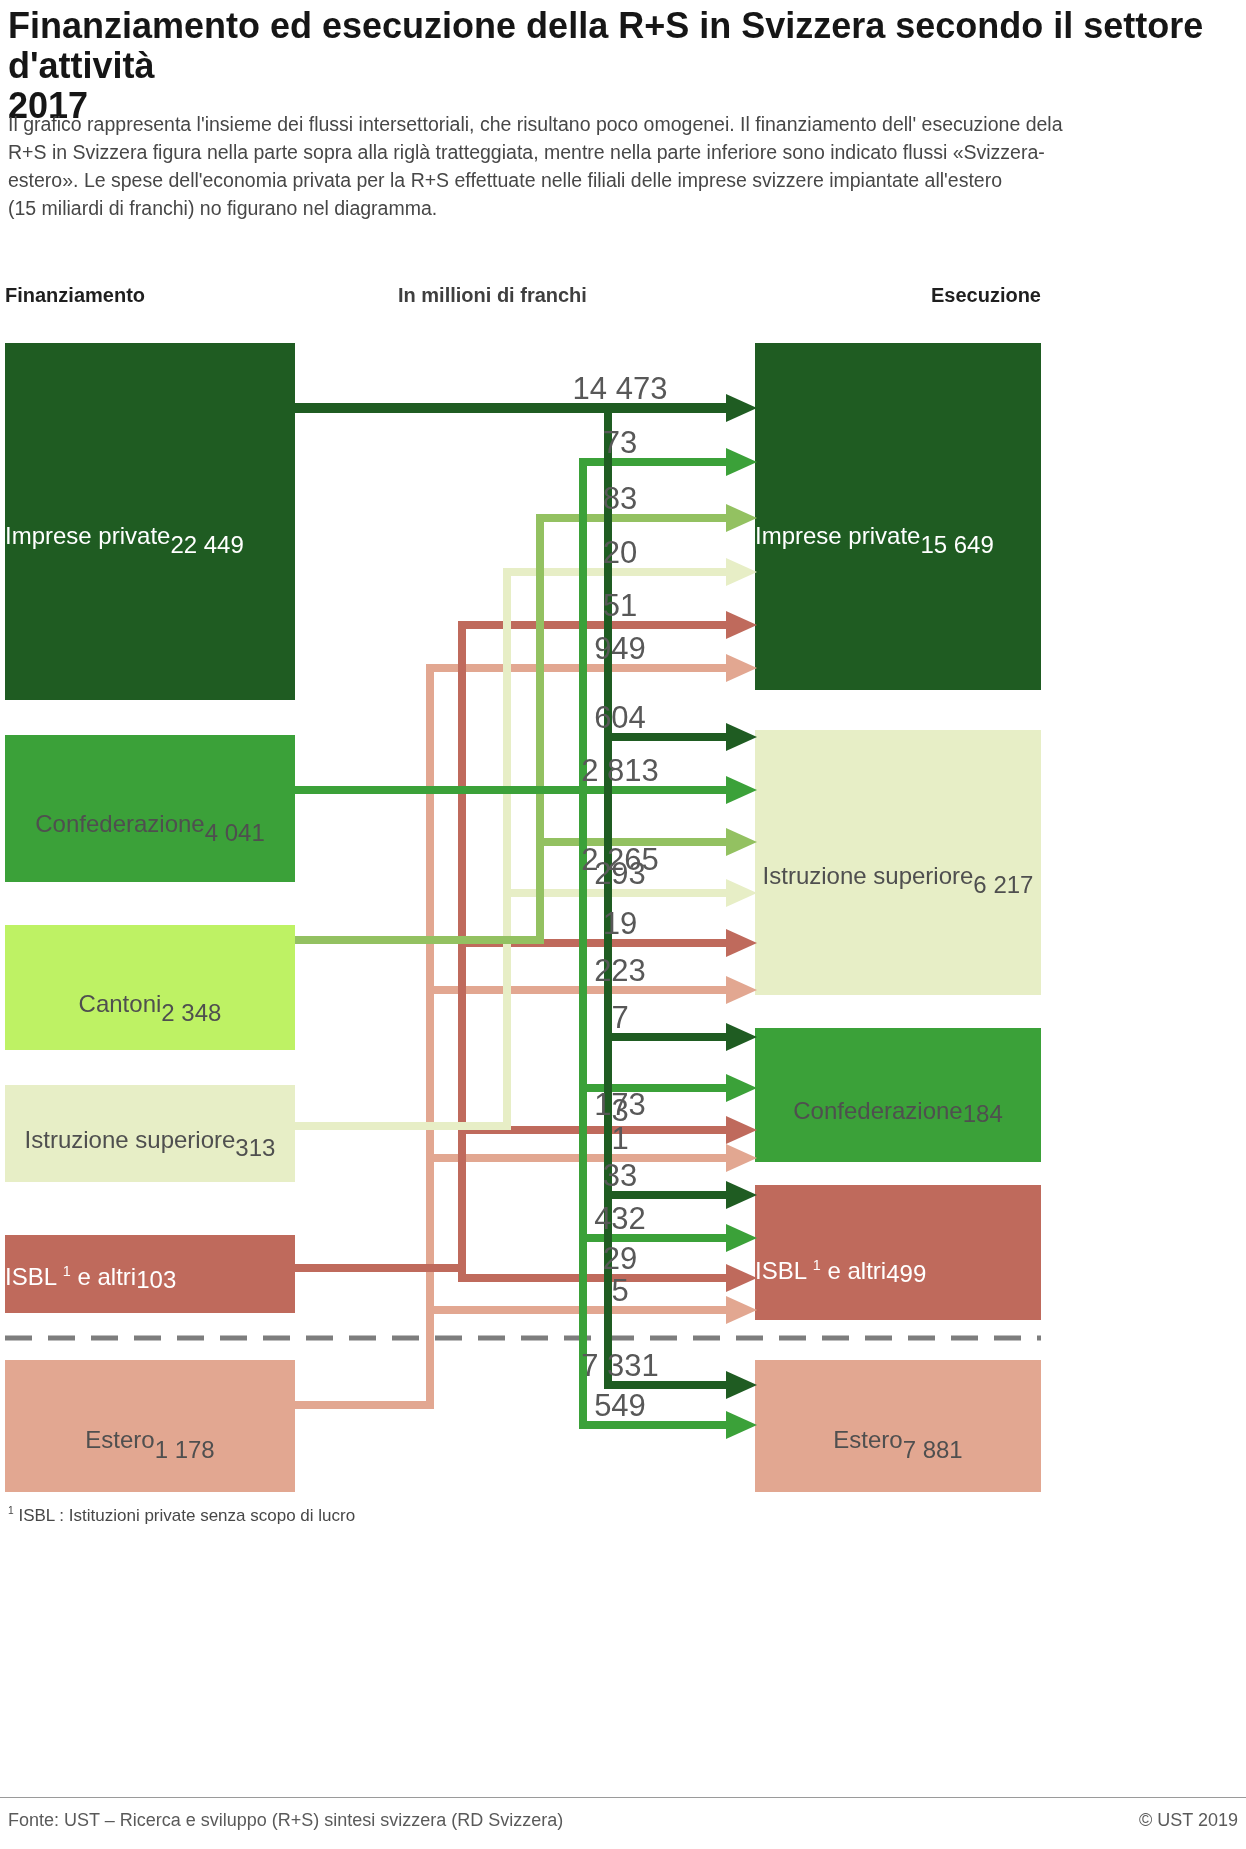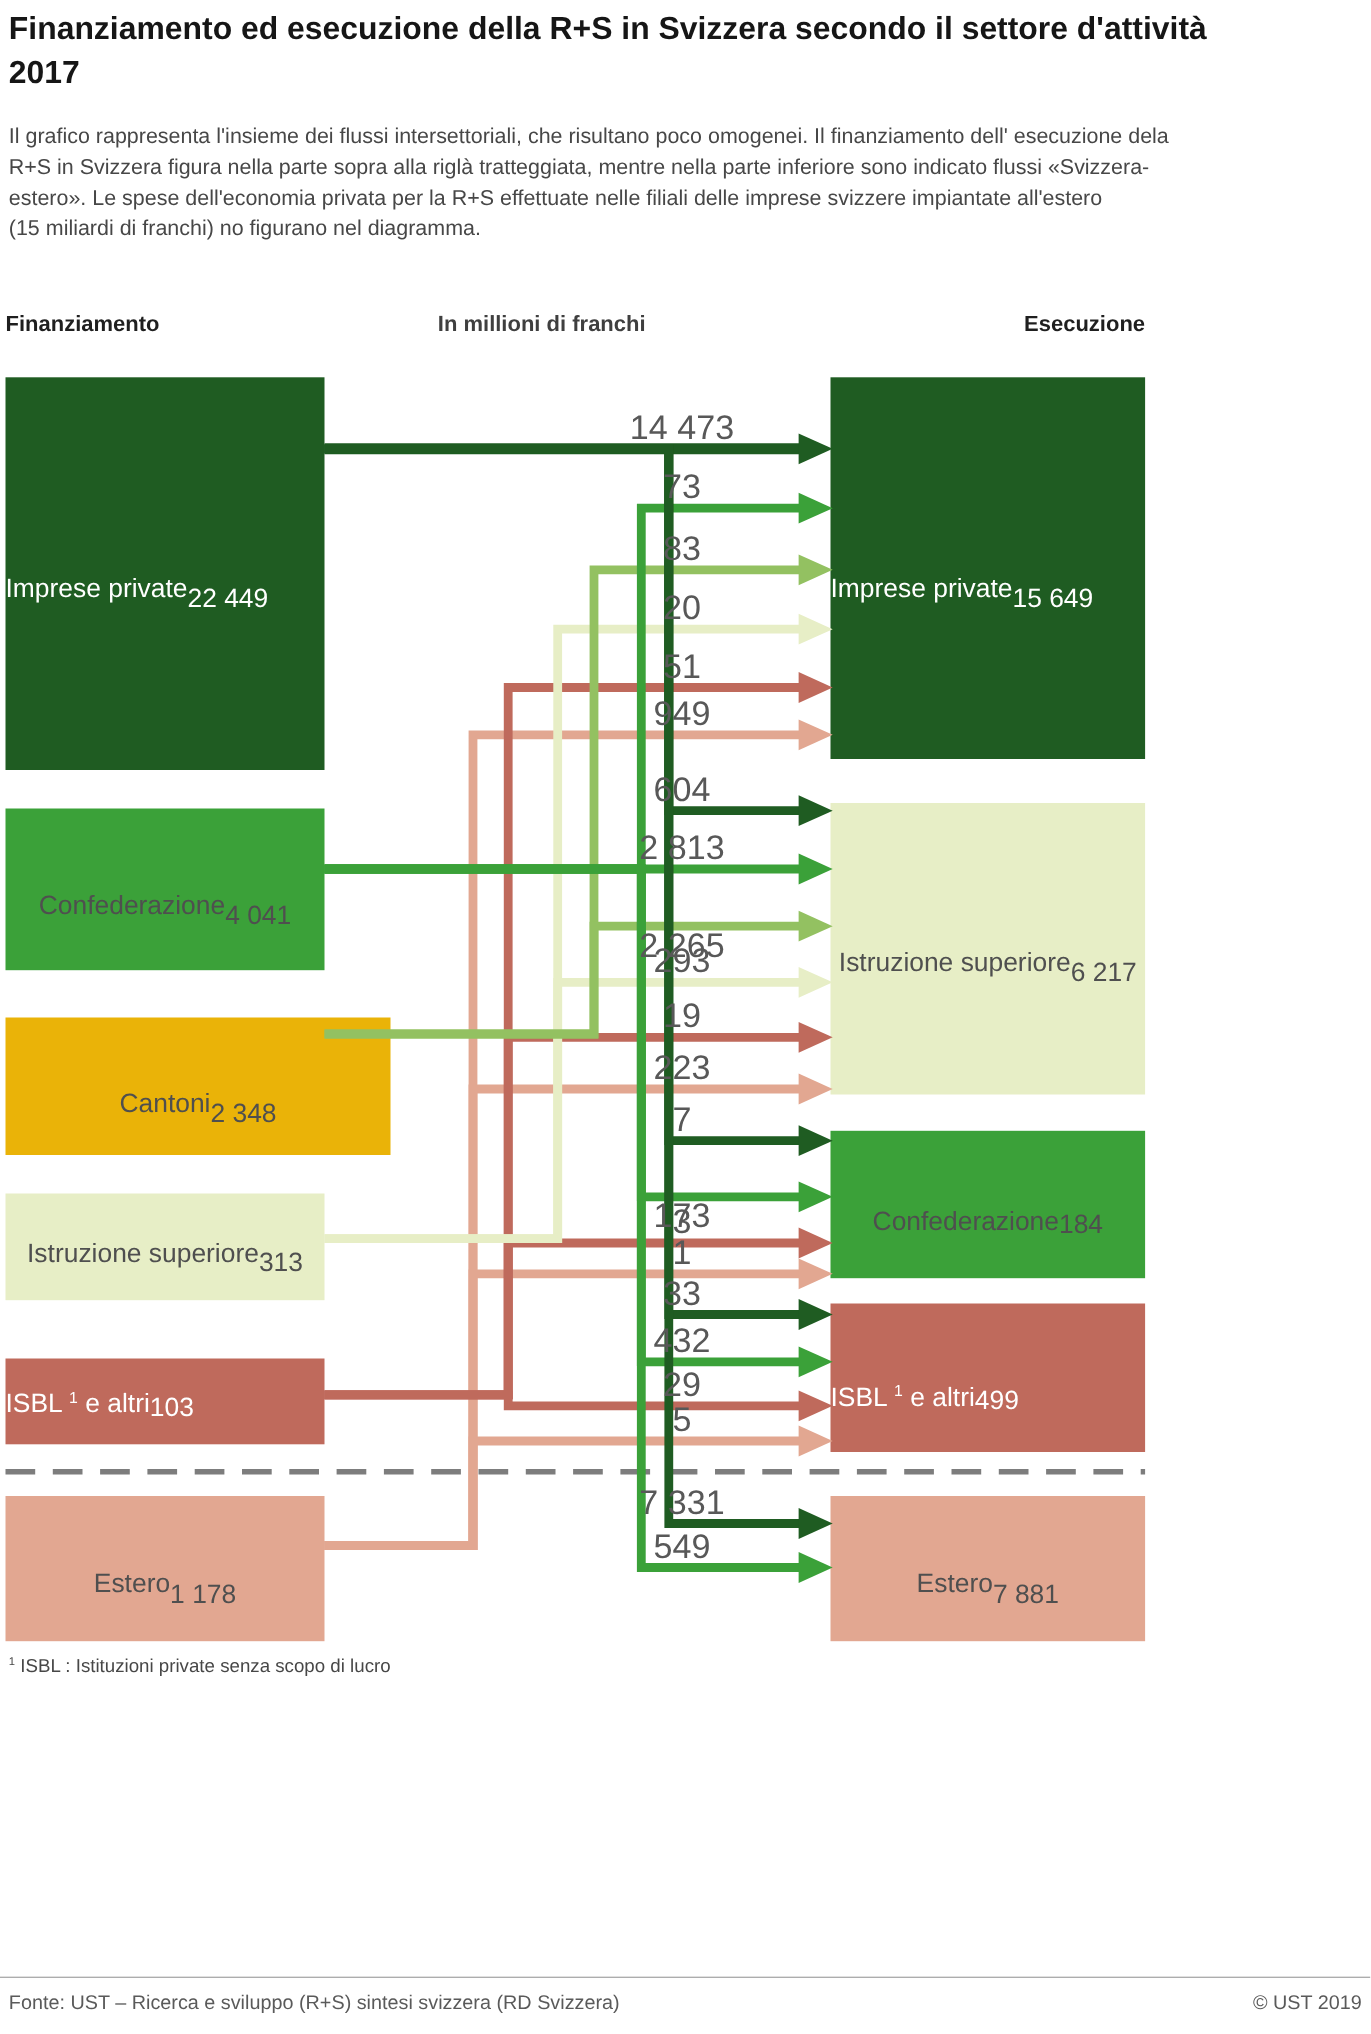--- a/index.html
+++ b/index.html
@@ -1,19 +1,19 @@
 <!DOCTYPE html>
 <html><head>
 <meta charset="utf-8">
 <style>
   * { margin:0; padding:0; box-sizing:border-box; }
   html,body { background:#ffffff; font-family:"Liberation Sans", sans-serif; }
   #page { position:relative; width:1246px; height:1849px; background:#ffffff; overflow:hidden; }
 
-  .title { position:absolute; left:8px; top:6px; font-size:29px; font-weight:bold; color:#161616; line-height:40px; }
+  .title { position:absolute; left:8px; top:6px; font-size:36px; font-weight:bold; color:#161616; line-height:40px; }
   .para  { position:absolute; left:8px; width:1232px; font-size:19.5px; line-height:28px; color:#474747; white-space:pre-line; }
   #para1 { top:110px; }
   #para2 { top:231px; }
 
   .colhead { position:absolute; top:284px; font-size:20px; font-weight:bold; color:#1f1f1f; }
   #colhead-units { color:#3f3f3f; }
 
   .box { position:absolute; display:flex; flex-direction:row; align-items:center; text-align:center; z-index:1; }
   .box .lbl { font-size:24px; }
   .box .val { font-size:24px; margin-top:19px; }
@@ -50,21 +50,21 @@
   <div class="colhead" style="left:755px; width:286px; text-align:right;">Esecuzione</div>
 
   <div class="box light-text" style="left: 5px; top: 343px; width: 290px; height: 357px; padding-top: 28px; background: rgb(31, 92, 34);">
     <div class="lbl">Imprese private</div>
     <div class="val">22 449</div>
   </div>
   <div class="box dark-text" style="left: 5px; top: 735px; width: 290px; height: 147px; padding-top: 30px; background: rgb(59, 161, 57);">
     <div class="lbl">Confederazione</div>
     <div class="val">4 041</div>
   </div>
-  <div class="box dark-text" style="left: 5px; top: 925px; width: 350px; height: 125px; padding-top: 32px; background: #eab308;">
+  <div class="box dark-text" style="left: 5px; top: 925px; width: 290px; height: 125px; padding-top: 32px; background: #bef264;">
     <div class="lbl">Cantoni</div>
     <div class="val">2 348</div>
   </div>
   <div class="box dark-text" style="left: 5px; top: 1085px; width: 290px; height: 97px; padding-top: 12px; background: rgb(231, 238, 198);">
     <div class="lbl">Istruzione superiore</div>
     <div class="val" style="margin-top:16px;">313</div>
   </div>
   <div class="box light-text" style="left: 5px; top: 1235px; width: 290px; height: 78px; padding-top: 6px; background: rgb(191, 106, 92);">
     <div class="lbl"><span>ISBL</span> <sup>1</sup> <span>e altri</span></div>
     <div class="val" style="margin-top:6px;">103</div>

